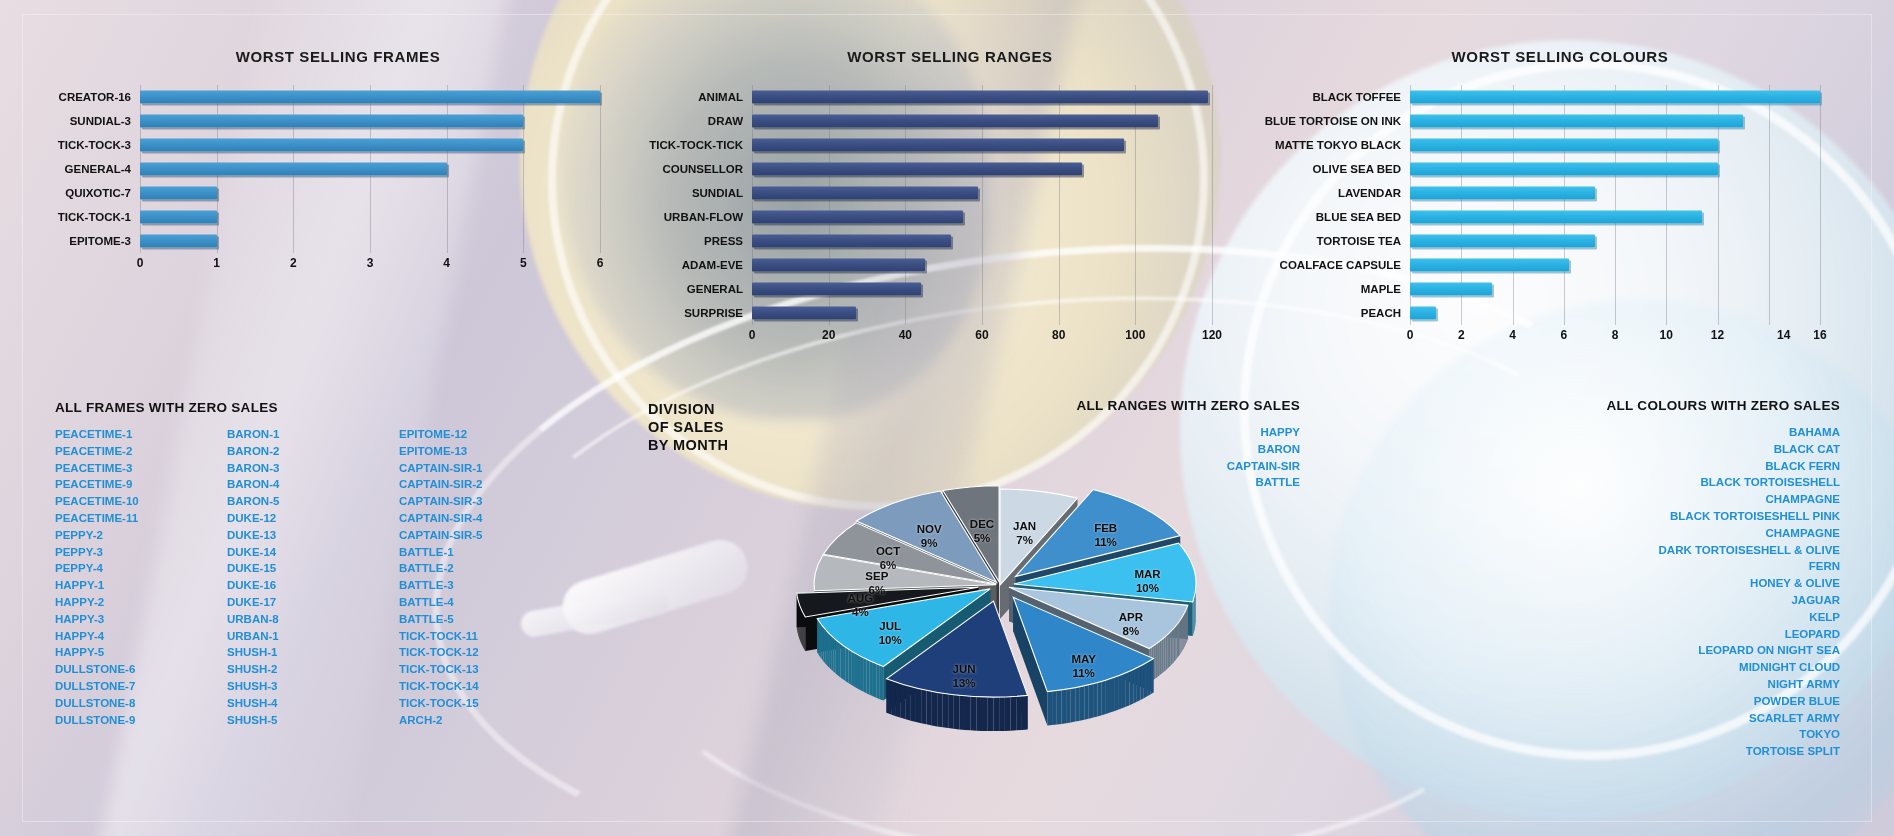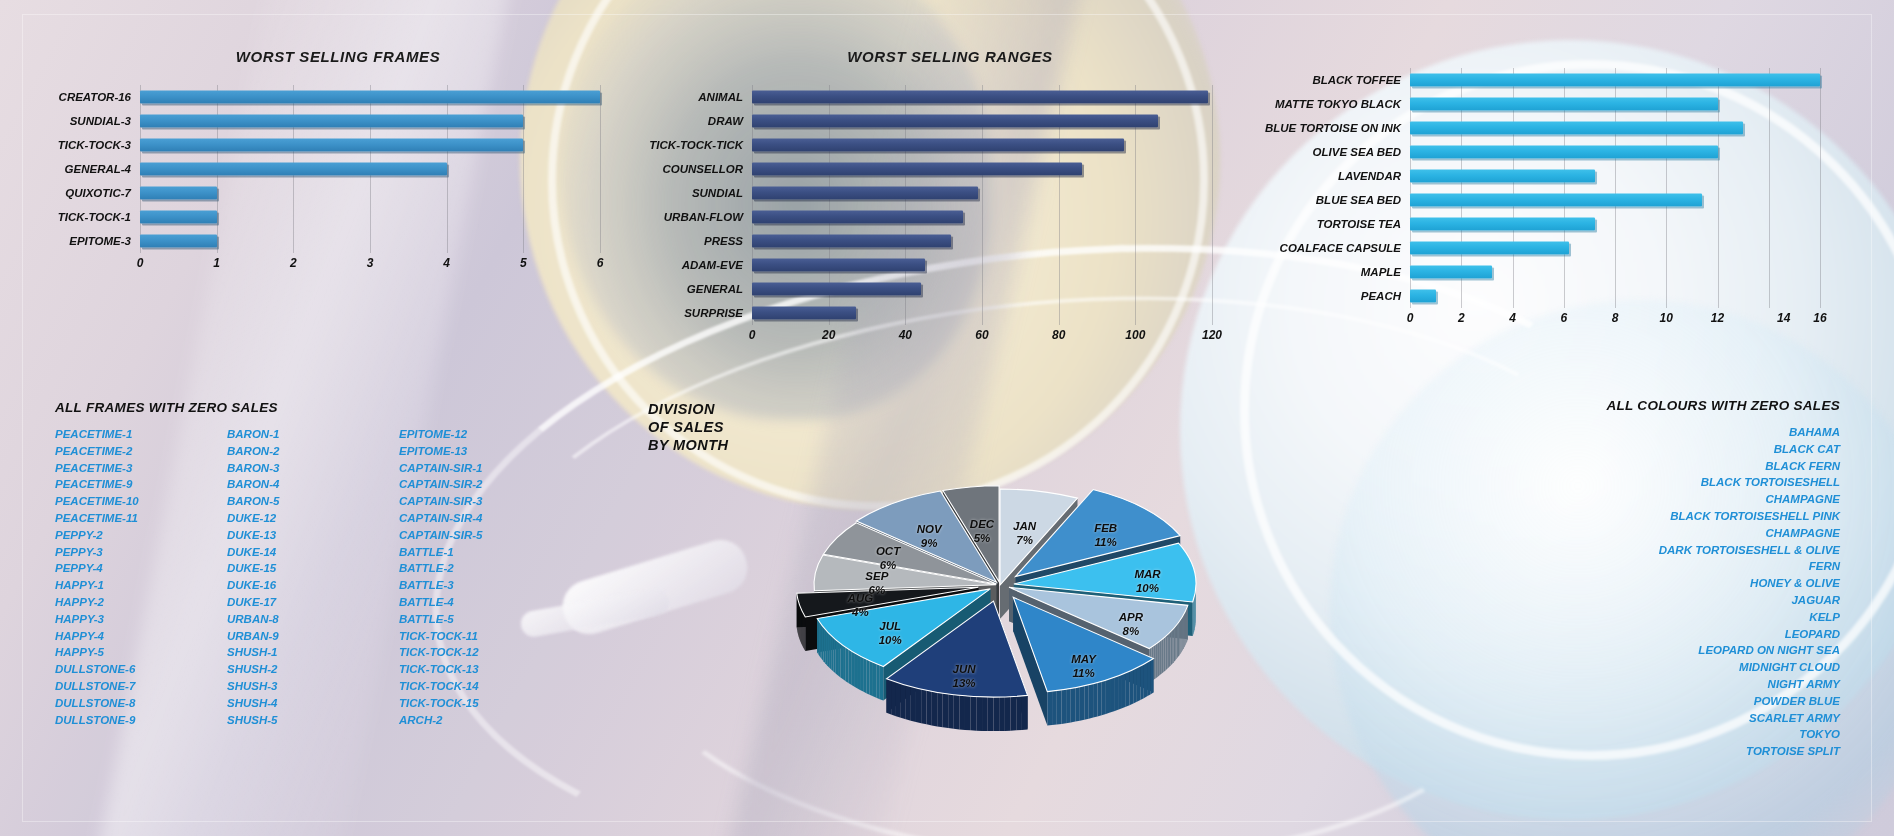--- a/index.html
+++ b/index.html
@@ -9,21 +9,20 @@
     font-family: "Liberation Sans", sans-serif;
     overflow: hidden;
     background: #d9d3dd;
   }
 
   
   #stage {
     position: relative;
     width: 1894px; height: 836px;
     background: #ffffff;
-    font-style: italic;
   }
   .bg-layer { position: absolute; inset: 0; pointer-events: none; }
 
   .bg-base {
     background:
       linear-gradient(118deg,
         #e7dde2 0%, #ded4dd 14%, #cdc6d8 27%, #d4ccda 38%,
         #ded3dc 50%, #e6dade 62%, #dfd8e2 74%, #d2cddc 86%, #cfcbdb 100%);
   }
   
@@ -374,49 +373,50 @@
             <span class="tick-lbl" style="left: 230px;">60</span>
             <span class="tick-lbl" style="left: 306.667px;">80</span>
             <span class="tick-lbl" style="left: 383.333px;">100</span>
             <span class="tick-lbl" style="left: 460px;">120</span>
           </div>
         </div>
     </div>
   </div>
 
   <div class="panel c3" style="left:1250px; top:48px; width:620px;">
+    <div class="panel-title">WORST SELLING COLOURS</div>
     <div class="hbar-chart" style="margin-top:20px;">
       <div class="hbar-rows" id="colours-rows">
           <div class="grid-lines" style="left: 160px; width: 410px;">
             <div class="grid-line" style="left: 0px;"></div>
             <div class="grid-line" style="left: 51.25px;"></div>
             <div class="grid-line" style="left: 102.5px;"></div>
             <div class="grid-line" style="left: 153.75px;"></div>
             <div class="grid-line" style="left: 205px;"></div>
             <div class="grid-line" style="left: 256.25px;"></div>
             <div class="grid-line" style="left: 307.5px;"></div>
             <div class="grid-line" style="left: 358.75px;"></div>
             <div class="grid-line" style="left: 410px;"></div>
           </div>
           <div class="hbar-row">
             <div class="hbar-label" style="width: 160px;">BLACK TOFFEE</div>
             <div class="hbar-track" style="width: 410px; flex: 0 0 auto;">
               <div class="hbar-fill" style="width: 410px;"></div>
             </div>
           </div>
           <div class="hbar-row">
+            <div class="hbar-label" style="width: 160px;">BLUE TORTOISE ON INK</div>
+            <div class="hbar-track" style="width: 410px; flex: 0 0 auto;">
+              <div class="hbar-fill" style="width: 333.125px;"></div>
+            </div>
+          </div>
+          <div class="hbar-row">
             <div class="hbar-label" style="width: 160px;">MATTE TOKYO BLACK</div>
             <div class="hbar-track" style="width: 410px; flex: 0 0 auto;">
               <div class="hbar-fill" style="width: 307.5px;"></div>
-            </div>
-          </div>
-          <div class="hbar-row">
-            <div class="hbar-label" style="width: 160px;">BLUE TORTOISE ON INK</div>
-            <div class="hbar-track" style="width: 410px; flex: 0 0 auto;">
-              <div class="hbar-fill" style="width: 333.125px;"></div>
             </div>
           </div>
           <div class="hbar-row">
             <div class="hbar-label" style="width: 160px;">OLIVE SEA BED</div>
             <div class="hbar-track" style="width: 410px; flex: 0 0 auto;">
               <div class="hbar-fill" style="width: 307.5px;"></div>
             </div>
           </div>
           <div class="hbar-row">
             <div class="hbar-label" style="width: 160px;">LAVENDAR</div>
@@ -500,21 +500,21 @@
           <div class="zero-item">BARON-3</div>
           <div class="zero-item">BARON-4</div>
           <div class="zero-item">BARON-5</div>
           <div class="zero-item">DUKE-12</div>
           <div class="zero-item">DUKE-13</div>
           <div class="zero-item">DUKE-14</div>
           <div class="zero-item">DUKE-15</div>
           <div class="zero-item">DUKE-16</div>
           <div class="zero-item">DUKE-17</div>
           <div class="zero-item">URBAN-8</div>
-          <div class="zero-item">URBAN-9</div>
+          <div class="zero-item">URBAN-1</div>
           <div class="zero-item">SHUSH-1</div>
           <div class="zero-item">SHUSH-2</div>
           <div class="zero-item">SHUSH-3</div>
           <div class="zero-item">SHUSH-4</div>
           <div class="zero-item">SHUSH-5</div>
         </div>
         <div class="zero-col" style="width: 172px;">
           <div class="zero-item">EPITOME-12</div>
           <div class="zero-item">EPITOME-13</div>
           <div class="zero-item">CAPTAIN-SIR-1</div>
@@ -530,20 +530,29 @@
           <div class="zero-item">TICK-TOCK-11</div>
           <div class="zero-item">TICK-TOCK-12</div>
           <div class="zero-item">TICK-TOCK-13</div>
           <div class="zero-item">TICK-TOCK-14</div>
           <div class="zero-item">TICK-TOCK-15</div>
           <div class="zero-item">ARCH-2</div>
         </div>
       </div>
   </div>
 
+  <div class="zero-block align-right" style="left:1000px; top:398px; width:300px;">
+    <div class="zero-title">ALL RANGES WITH ZERO SALES</div>
+    <div id="ranges-zero-list">
+        <div class="zero-item">HAPPY</div>
+        <div class="zero-item">BARON</div>
+        <div class="zero-item">CAPTAIN-SIR</div>
+        <div class="zero-item">BATTLE</div>
+      </div>
+  </div>
 
   <div class="zero-block align-right" style="left:1530px; top:398px; width:310px;">
     <div class="zero-title">ALL COLOURS WITH ZERO SALES</div>
     <div id="colours-zero-list">
         <div class="zero-item">BAHAMA</div>
         <div class="zero-item">BLACK CAT</div>
         <div class="zero-item">BLACK FERN</div>
         <div class="zero-item">BLACK TORTOISESHELL</div>
         <div class="zero-item">CHAMPAGNE</div>
         <div class="zero-item">BLACK TORTOISESHELL PINK</div>

